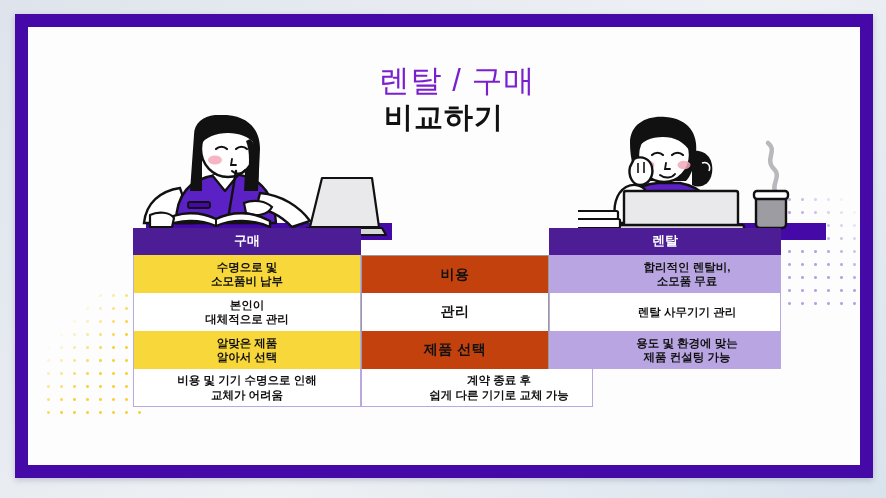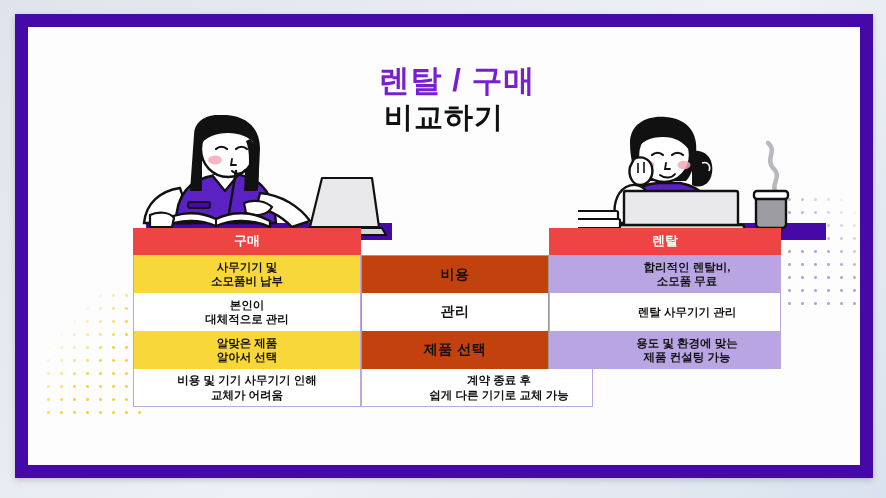--- a/index.html
+++ b/index.html
@@ -52,21 +52,21 @@
 
   
   #title-block {
     position: absolute;
     left: 0; right: 0; top: 36px;
     text-align: center;
     line-height: 1.18;
   }
   #title-line-1 {
     font-size: 31px;
-    font-weight: 700;
+    font-weight: 400;
     color: #7a1fd0;
     letter-spacing: 1px;
     display: block;
     padding-left: 26px;
   }
   #title-line-2 {
     font-size: 29px;
     font-weight: 700;
     color: #111111;
     letter-spacing: 1px;
@@ -100,21 +100,21 @@
     color: #111;
     padding: 2px 4px;
   }
   .col-left   { width: 228px; }
   .col-mid    { width: 188px; }
   .col-right  { width: 232px; }
 
   
   .header-row .cell { height: 27px; }
   .cell-head {
-    background: #ef4444;
+    background: #4c1d95;
     color: #ffffff;
     font-size: 13px;
     font-weight: 700;
   }
   .cell-head-spacer { background: transparent; }
 
   
   .body-row .cell { height: 38px; }
 
   .cell-left  { border-left: 1.4px solid #b9a9e0; border-right: 1.4px solid #b9a9e0; }
@@ -241,21 +241,21 @@
 
       <div class="table-row header-row">
         <div class="cell col-left cell-head">구매</div>
         <div class="cell col-mid cell-head-spacer"></div>
         <div class="cell col-right cell-head">렌탈</div>
       </div>
 
       <div class="table-row body-row row-top">
         <div class="cell col-left cell-left fill-yellow">
           <div>
-            <div>사무기기 및</div>
+            <div>수명으로 및</div>
             <div>소모품비 납부</div>
           </div>
         </div>
         <div class="cell col-mid cell-mid label fill-gray">비용</div>
         <div class="cell col-right cell-right fill-lilac">
           <div>
             <div>합리적인 렌탈비,</div>
             <div>소모품 무료</div>
           </div>
         </div>
@@ -288,21 +288,21 @@
           <div>
             <div>용도 및 환경에 맞는</div>
             <div>제품 컨설팅 가능</div>
           </div>
         </div>
       </div>
 
       <div class="table-row body-row row-bottom">
         <div class="cell col-left cell-left fill-white">
           <div>
-            <div>비용 및 기기 사무기기 인해</div>
+            <div>비용 및 기기 수명으로 인해</div>
             <div>교체가 어려움</div>
           </div>
         </div>
         <div class="cell col-right cell-right fill-white">
           <div>
             <div>계약 종료 후</div>
             <div>쉽게 다른 기기로 교체 가능</div>
           </div>
         </div>
       </div>

